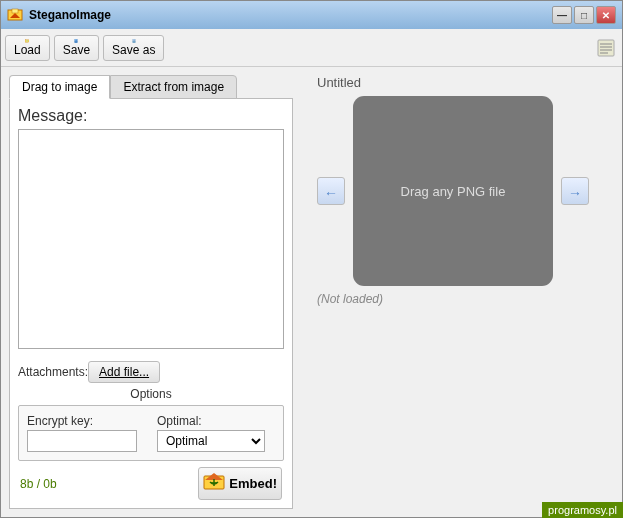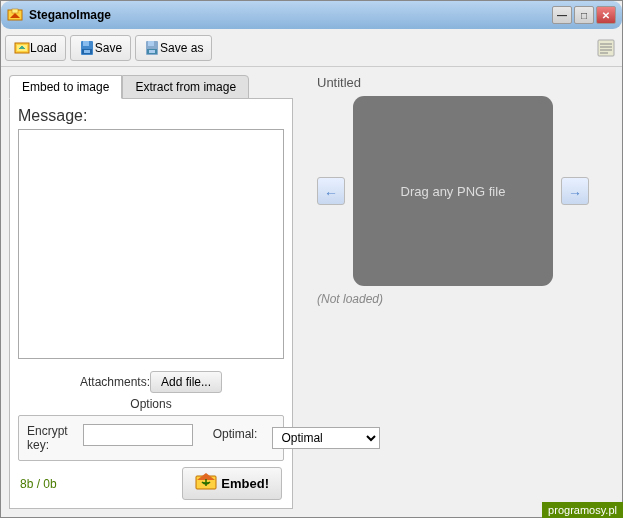--- a/index.html
+++ b/index.html
@@ -22,21 +22,20 @@
       background: #f0f0f0;
     }
 
     .title-bar {
       background: linear-gradient(to bottom, #b8d4f0 0%, #8ab4dc 100%);
       height: 28px;
       display: flex;
       align-items: center;
       padding: 0 6px;
       flex-shrink: 0;
-      border-radius: 9px;
     }
 
     .title-bar-icon {
       width: 16px;
       height: 16px;
       margin-right: 6px;
       flex-shrink: 0;
     }
 
     .title-bar-text {
@@ -85,20 +84,21 @@
       display: flex;
       align-items: center;
       gap: 0;
       padding: 3px 8px;
       border: 1px solid #bbb;
       background: linear-gradient(to bottom, #f8f8f8, #e8e8e8);
       border-radius: 3px;
       cursor: pointer;
       font-size: 12px;
       height: 26px;
+      flex-direction: column;
     }
 
     .toolbar-spacer { flex: 1; }
 
     .toolbar-right-icon {
       width: 24px;
       height: 24px;
       display: flex;
       align-items: center;
       justify-content: center;
@@ -174,35 +174,36 @@
       padding: 4px;
       outline: none;
       min-height: 180px;
     }
 
     
     .attachments-row {
       display: flex;
       align-items: center;
       margin-top: 12px;
-      justify-content: center;
+      justify-content: flex-start;
     }
 
     .attachments-label {
       font-size: 12px;
       color: #333;
     }
 
     .add-file-btn {
       padding: 3px 10px;
       border: 1px solid #bbb;
       background: linear-gradient(to bottom, #f8f8f8, #e0e0e0);
       border-radius: 3px;
       cursor: pointer;
       font-size: 12px;
+      text-decoration: underline;
     }
 
     
     .options-section {
       margin-top: 4px;
     }
 
     .options-header {
       text-align: center;
       color: #333;
@@ -218,22 +219,22 @@
     }
 
     .options-row {
       display: flex;
       align-items: center;
       gap: 20px;
     }
 
     .option-group {
       display: flex;
-      flex-direction: row;
-      gap: 15px;
+      flex-direction: column;
+      gap: 2px;
     }
 
     .option-label {
       font-size: 12px;
       color: #333;
     }
 
     .encrypt-input {
       width: 110px;
       height: 22px;
@@ -262,21 +263,21 @@
 
     .size-indicator {
       color: #4a7c00;
       font-size: 12px;
     }
 
     .embed-btn {
       display: flex;
       align-items: center;
       gap: 4px;
-      padding: 4px 12px;
+      padding: 4px 4px;
       border: 1px solid #bbb;
       background: linear-gradient(to bottom, #f8f8f8, #e0e0e0);
       border-radius: 3px;
       cursor: pointer;
       font-size: 13px;
       font-weight: bold;
     }
 
     
     .right-panel {
@@ -408,21 +409,21 @@
       </svg>
     </div>
   </div>
 
   <div class="main-content">
 
     <div class="left-panel">
 
       <div class="tabs">
         <div class="tab active">
-          <span>Embed to image</span>
+          <span>Drag to image</span>
         </div>
         <div class="tab">
           <span>Extract from image</span>
         </div>
       </div>
 
       <div class="tab-panel">
         <div class="message-label">Message:</div>
         <textarea class="message-textarea" style=""></textarea>
 

